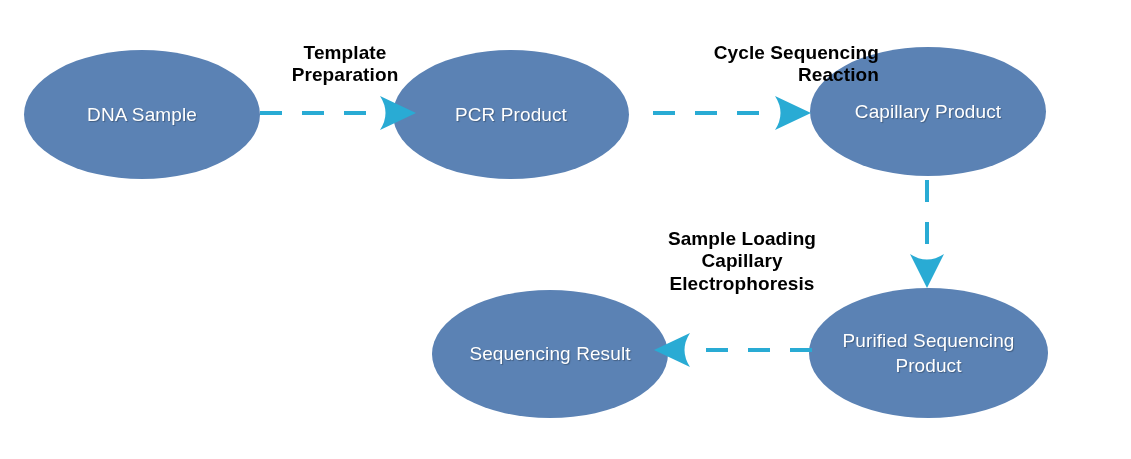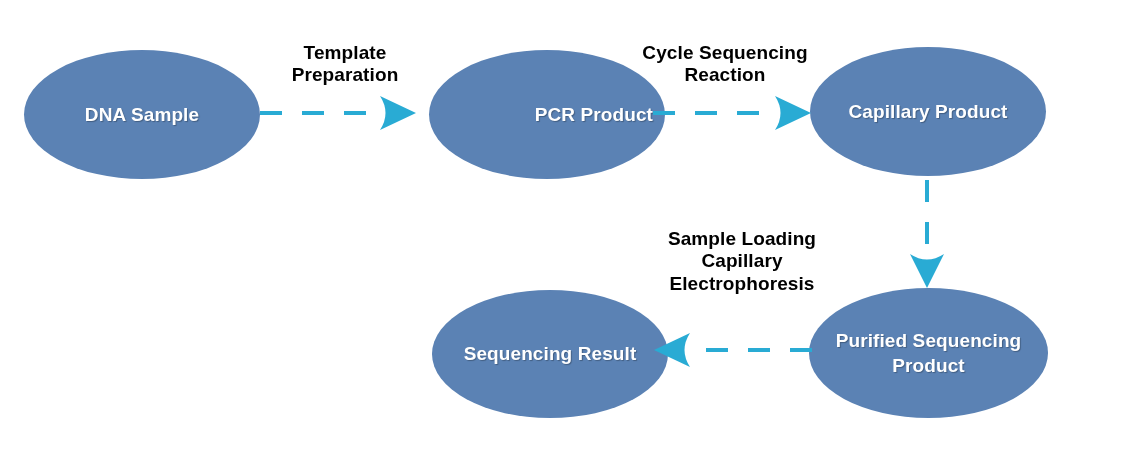--- a/index.html
+++ b/index.html
@@ -19,21 +19,21 @@
   }
   .node {
     position: absolute;
     display: flex;
     align-items: center;
     justify-content: center;
     text-align: center;
     border-radius: 50%;
     background: #5B82B4;
     color: #ffffff;
-    font-weight: bold;
+    font-weight: normal;
     font-size: 19px;
     line-height: 1.32;
     letter-spacing: 0.1px;
     text-shadow: 1px 1px 1px rgba(0,0,0,0.28);
     box-sizing: border-box;
     padding: 0 12px;
     user-select: none;
   }
   .edge-label {
     position: absolute;
@@ -61,21 +61,21 @@
 </style>
 </head>
 <body>
 
 <div id="canvas">
 
   <div class="node" style="left:24px; top:50px; width:236px; height:129px;">
     <span>DNA Sample</span>
   </div>
 
-  <div class="node" style="left:429px; top:50px; width:236px; height:129px;justify-content:flex-end;">
+  <div class="node" style="left:393px; top:50px; width:236px; height:129px;">
     <span>PCR Product</span>
   </div>
 
   <div class="node" style="left:810px; top:47px; width:236px; height:129px;">
     <span>Capillary
 Product</span>
   </div>
 
   <div class="node" style="left:809px; top:288px; width:239px; height:130px;">
     <span>Purified
@@ -104,20 +104,20 @@
   </svg>
 
   <svg class="connector" style="left:644px; top:331px; width:170px; height:38px;" viewBox="0 0 170 38">
     <line class="conn-line" x1="168" y1="19" x2="44" y2="19" stroke-dasharray="22 20"></line>
     <path class="conn-head" d="M 46,2 L 10,19 L 46,36 Q 35,19 46,2 Z"></path>
   </svg>
 
   <div class="edge-label" style="left:255px; top:42px; width:180px;">Template
 Preparation</div>
 
-  <div class="edge-label" style="left:605px; top:42px; width:240px;">Cycle Sequencing
+  <div class="edge-label" style="left:639px; top:42px; width:240px;text-align:right;">Cycle Sequencing
 Reaction</div>
 
   <div class="edge-label" style="left:628px; top:228px; width:228px;">Sample Loading
 Capillary
 Electrophoresis</div>
 
 </div>
 
 </body></html>

